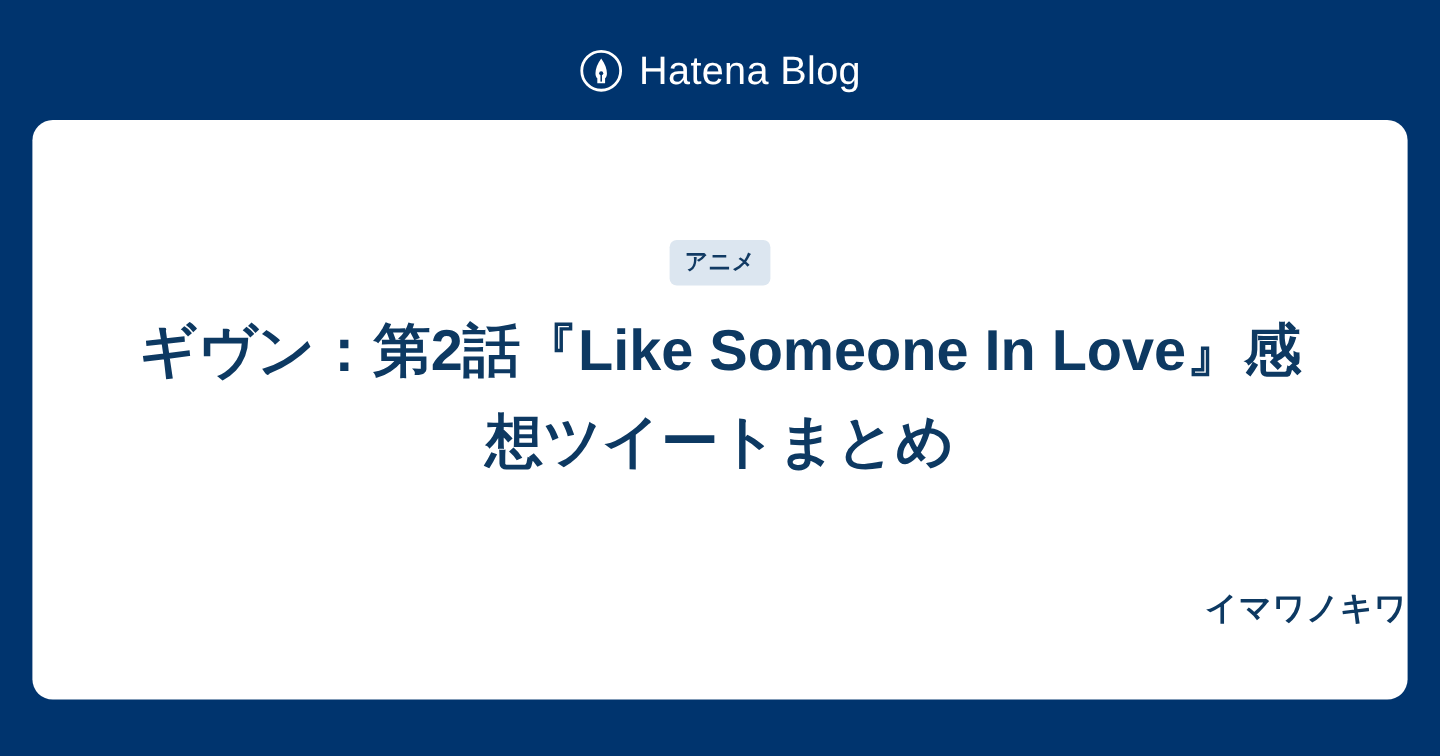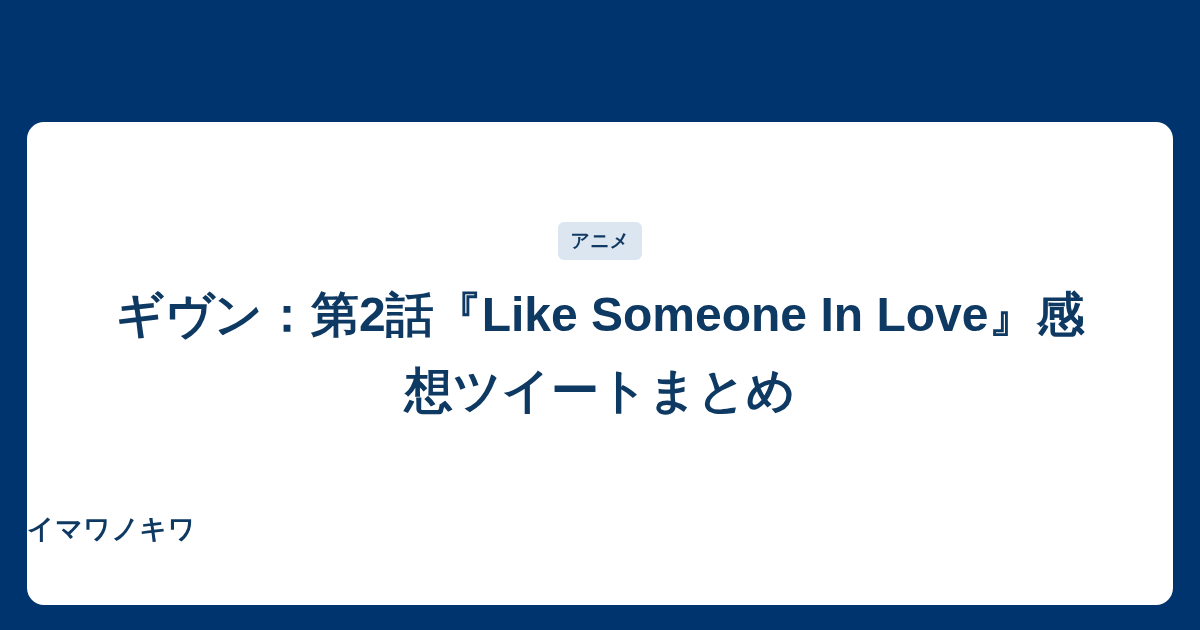--- a/index.html
+++ b/index.html
@@ -48,21 +48,21 @@
     font-weight: 400;
     letter-spacing: 0.3px;
     line-height: 1;
     white-space: nowrap;
   }
 
   
   .panel {
     position: absolute;
     left: 27px;
-    top: 122px;
+    top: 100px;
     width: 1146px;
     height: 483px;
     background: #ffffff;
     border-radius: 17px;
     box-sizing: border-box;
     display: flex;
     flex-direction: column;
     align-items: center;
   }
 
@@ -102,33 +102,44 @@
     max-width: 1040px;
     word-break: break-word;
   }
 
   
   .blog-name {
     position: absolute;
     left: 0;
     right: 0;
     bottom: 60px;
-    text-align: left;
+    text-align: right;
     color: #0d3962;
     font-size: 27px;
     font-weight: 700;
     line-height: 1.2;
     letter-spacing: 0.5px;
   }
 </style>
 </head>
 <body>
 
 <div class="og-card">
 
+  <div class="brand">
+    <span class="brand-logo-wrap">
+      <svg class="brand-logo" viewBox="0 0 40 40" xmlns="http://www.w3.org/2000/svg" aria-hidden="true">
+        <circle cx="20" cy="20" r="18" fill="none" stroke="#ffffff" stroke-width="2.6"></circle>
+        <path d="M20 8.5 C16.4 13.6 14.7 18.2 14.7 22.2 C14.7 24.4 15.3 26.0 16.4 27.0 L16.4 31.6 L23.6 31.6 L23.6 27.0 C24.7 26.0 25.3 24.4 25.3 22.2 C25.3 18.2 23.6 13.6 20 8.5 Z" fill="#ffffff"></path>
+        <circle cx="20" cy="22.3" r="1.9" fill="#00346e"></circle>
+        <rect x="19.3" y="23.6" width="1.4" height="6.4" fill="#00346e"></rect>
+      </svg>
+    </span>
+    <span class="brand-name">Hatena Blog</span>
+  </div>
 
   <div class="panel">
 
     <div class="tag-row">
       <span class="tag">アニメ</span>
     </div>
 
     <h1 class="entry-title">ギヴン：第2話『Like Someone In Love』感想ツイートまとめ</h1>
 
     <div class="blog-name">イマワノキワ</div>

